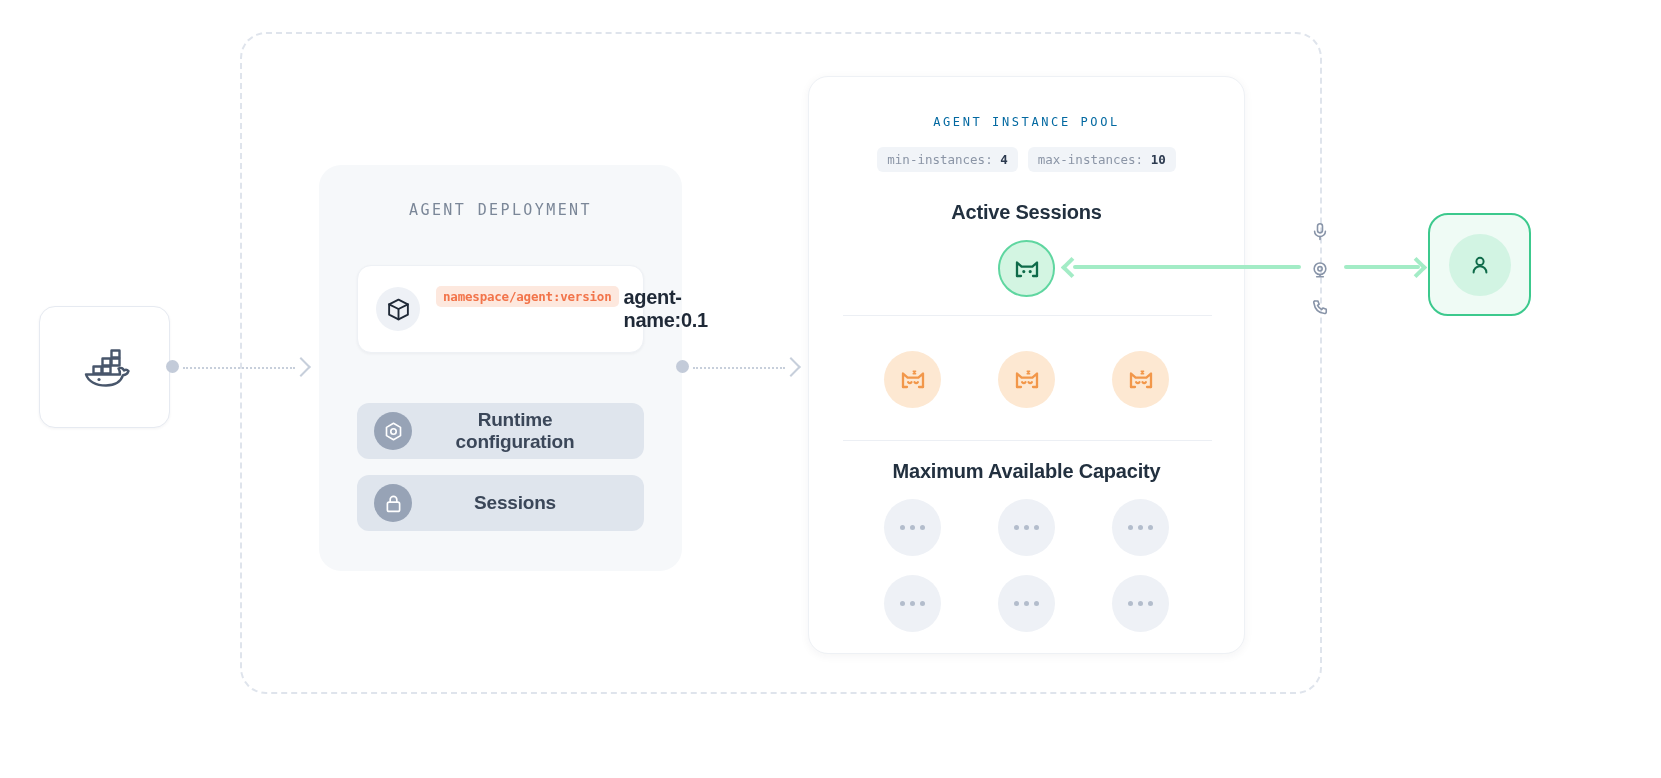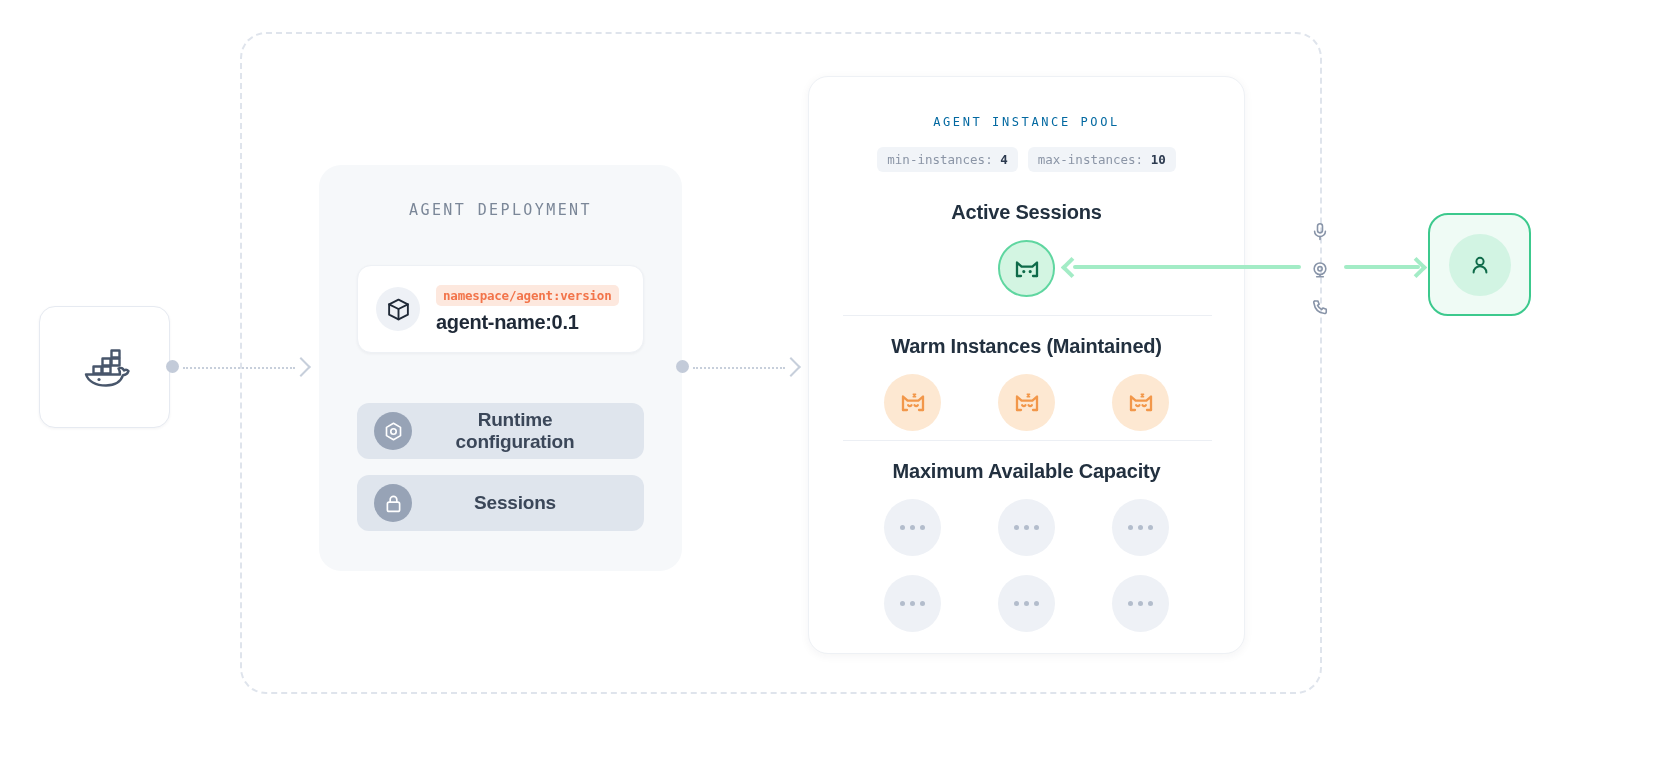--- a/index.html
+++ b/index.html
@@ -79,21 +79,21 @@
     padding: 0 18px;
     box-shadow: 0 1px 3px rgba(30,41,59,.05);
   }
   .pkg-circle {
     width: 44px; height: 44px; flex: none;
     border-radius: 50%;
     background: #eef1f6;
     display: flex; align-items: center; justify-content: center;
     margin-right: 16px;
   }
-  .pkg-meta { display: flex; flex-direction: column; gap: 5px; }
+  .pkg-meta { display: flex; gap: 5px; }
   .ns-badge {
     align-self: flex-start;
     background: #fde8de;
     color: #f2744a;
     font-family: "DejaVu Sans Mono", monospace;
     font-size: 12.5px;
     font-weight: 700;
     padding: 3px 7px;
     border-radius: 5px;
     letter-spacing: -0.2px;
@@ -337,21 +337,20 @@
             <path d="M5 20h4M21 20h4"></path>
             <path d="M11.8 15.6h.01M18.2 15.6h.01" stroke-width="3.2"></path>
           </svg>
         </span>
       </div>
     </div>
 
     <div class="divider" style="top:238px;"></div>
 
     <div class="pool-sec" style="top:258px;">
-      <div class="section-heading">Warm Instances (Maintained)</div>
       <div class="inst-row">
         <span class="inst warm">
           <svg width="30" height="26" viewBox="0 0 30 26" fill="none" stroke="#f2974a" stroke-width="2.3" stroke-linecap="round" stroke-linejoin="round">
             <path d="M5 20V6.5l4.6 4.2h10.8L25 6.5V20"></path>
             <path d="M5 20h4M21 20h4"></path>
             <path d="M10.2 15.2q1.6 1.8 3.2 0M16.6 15.2q1.6 1.8 3.2 0"></path>
             <path d="M15.2 4.2h2.4l-2.4 2.6h2.4" stroke-width="1.5"></path>
           </svg>
         </span>
         <span class="inst warm">

